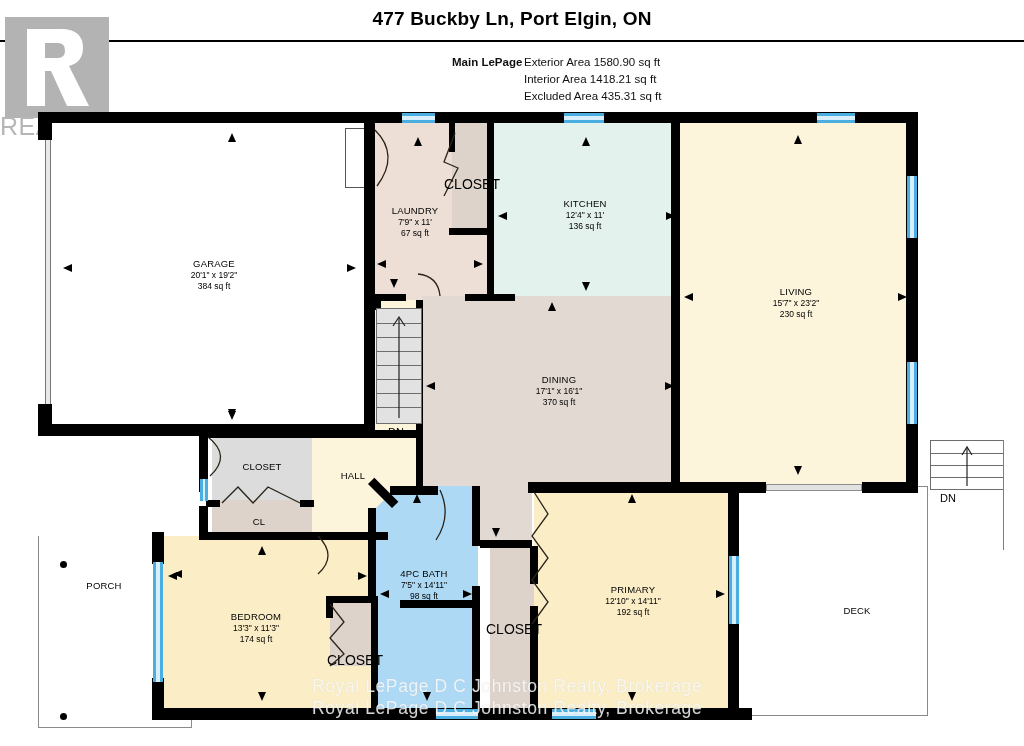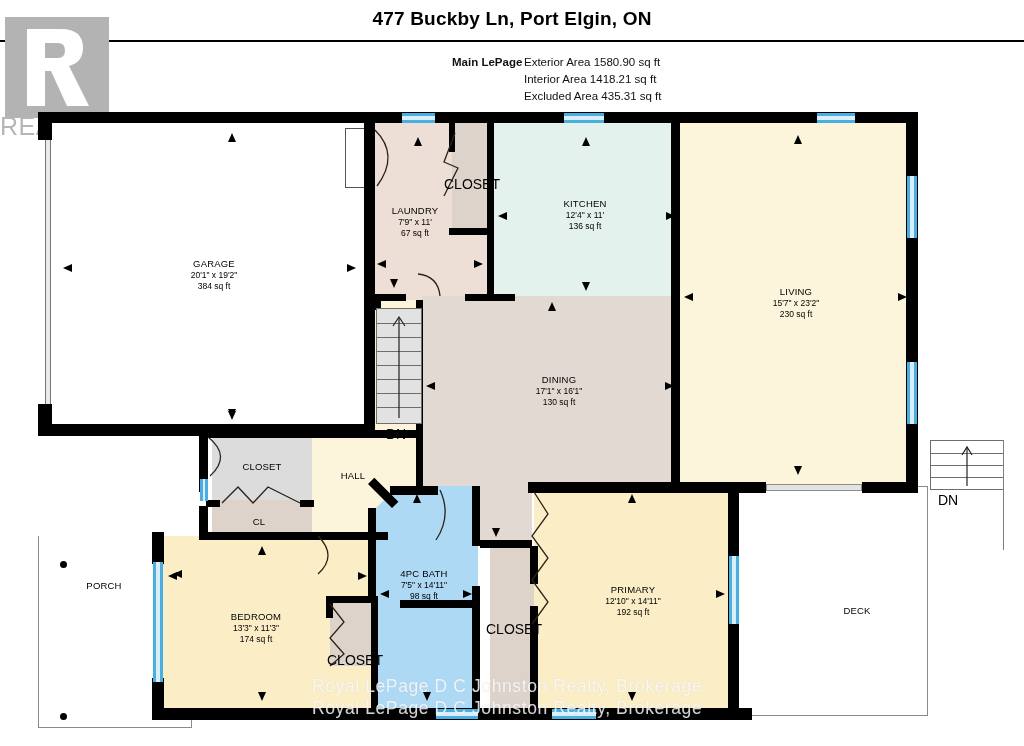--- a/index.html
+++ b/index.html
@@ -130,21 +130,21 @@
   }
   .stair .tread {
     position: absolute;
     left: 0; right: 0;
     height: 1px;
     background: #6d6d6d;
   }
   .stair.plain { background: #ffffff; }
   .dn {
     position: absolute;
-    font-size: 14px;
+    font-size: 11px;
     color: #000;
     transform: translateX(-50%);
   }
 
   .post {
     position: absolute;
     width: 7px; height: 7px;
     border-radius: 50%;
     background: #000;
   }
@@ -415,21 +415,21 @@
 
   <div class="label" style="left:796px;top:286px;">
     <div class="nm">LIVING</div>
     <div class="dim">15'7" x 23'2"</div>
     <div class="sqft">230 sq ft</div>
   </div>
 
   <div class="label" style="left:559px;top:374px;">
     <div class="nm">DINING</div>
     <div class="dim">17'1" x 16'1"</div>
-    <div class="sqft">130 sq ft</div>
+    <div class="sqft">370 sq ft</div>
   </div>
 
   <div class="label" style="left:262px;top:461px;">
     <div class="nm">CLOSET</div>
   </div>
 
   <div class="label" style="left:259px;top:516px;">
     <div class="nm">CL</div>
   </div>
 

